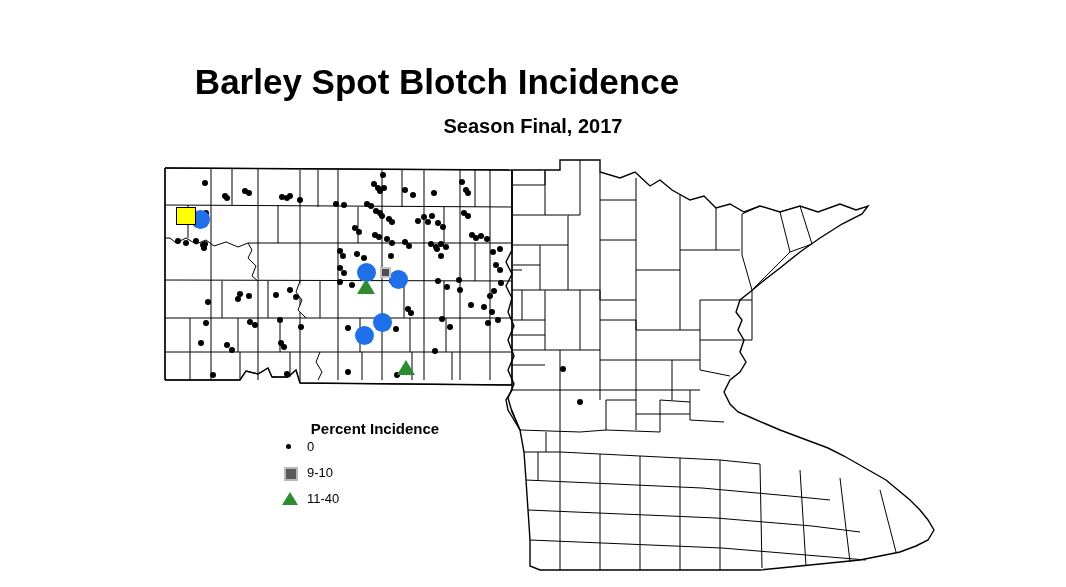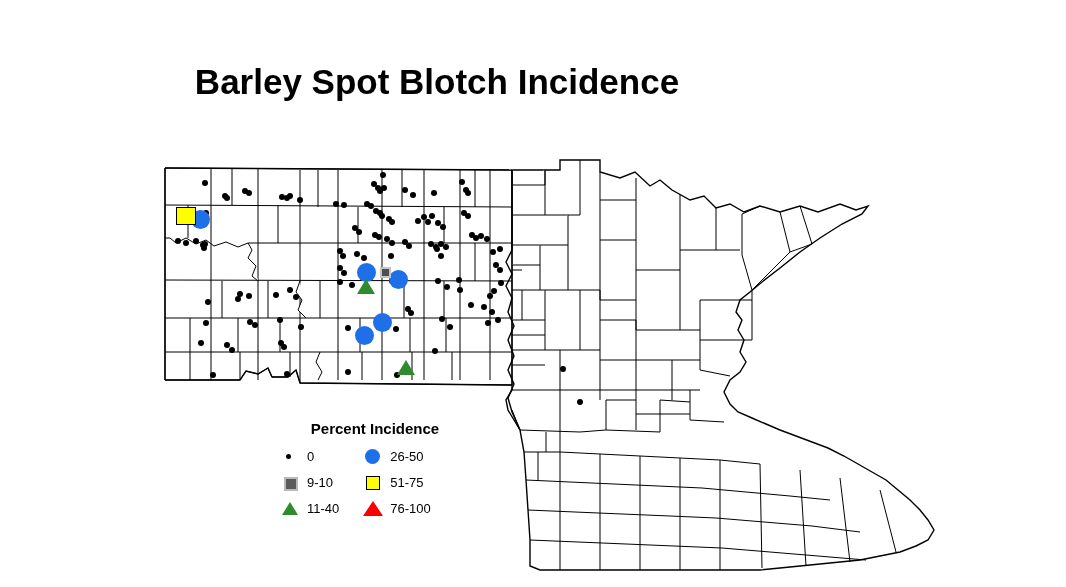--- a/index.html
+++ b/index.html
@@ -67,21 +67,21 @@
     position: absolute;
     left: 280px;
     top: 420px;
     width: 190px;
   }
   #legend-title {
     font-size: 15px;
     font-weight: bold;
     color: #000;
     text-align: center;
-    margin-bottom: 12px;
+    margin-bottom: 2px;
     white-space: nowrap;
   }
   .legend-cols {
     display: flex;
     flex-direction: row;
     gap: 24px;
   }
   .legend-col {
     display: flex;
     flex-direction: column;
@@ -194,20 +194,21 @@
     border: 1px solid #000000;
     box-sizing: border-box;
   }
 </style>
 </head>
 <body>
 
 <div id="page">
 
   <div id="title">Barley Spot Blotch Incidence</div>
+  <div id="subtitle">Season Final, 2017</div>
 
   <div id="map-wrap">
     <svg id="map-svg" viewBox="0 0 1066 587">
       <g>
 
         <path class="county" d="M165,168 L512,170 L512,385 L300,383 L296,370 L288,377 L272,377 L268,368 L258,374 L246,371 L240,380 L165,380 Z"></path>
 
         <path class="county" d="M165,205 L512,207"></path>
         <path class="county" d="M165,238 L170,238 L176,243 L186,238 L196,244 L206,240 L214,246 L226,242 L238,247 L248,243 L512,243"></path>
         <path class="county" d="M165,280 L512,281"></path>
@@ -510,36 +511,16 @@
             </span>
             <span class="legend-label">9-10</span>
           </div>
           <div class="legend-row">
             <span class="legend-swatch">
               <span class="sw-gtri"></span>
             </span>
             <span class="legend-label">11-40</span>
           </div>
         </div>
-      <div class="legend-col">
-          <div class="legend-row">
-            <span class="legend-swatch">
-              <span class="sw-bcir"></span>
-            </span>
-            <span class="legend-label">26-50</span>
-          </div>
-          <div class="legend-row">
-            <span class="legend-swatch">
-              <span class="sw-ysq"></span>
-            </span>
-            <span class="legend-label">51-75</span>
-          </div>
-          <div class="legend-row">
-            <span class="legend-swatch">
-              <span class="sw-rtri"></span>
-            </span>
-            <span class="legend-label">76-100</span>
-          </div>
-        </div>
     </div>
   </div>
 
 </div>
 
 </body></html>

